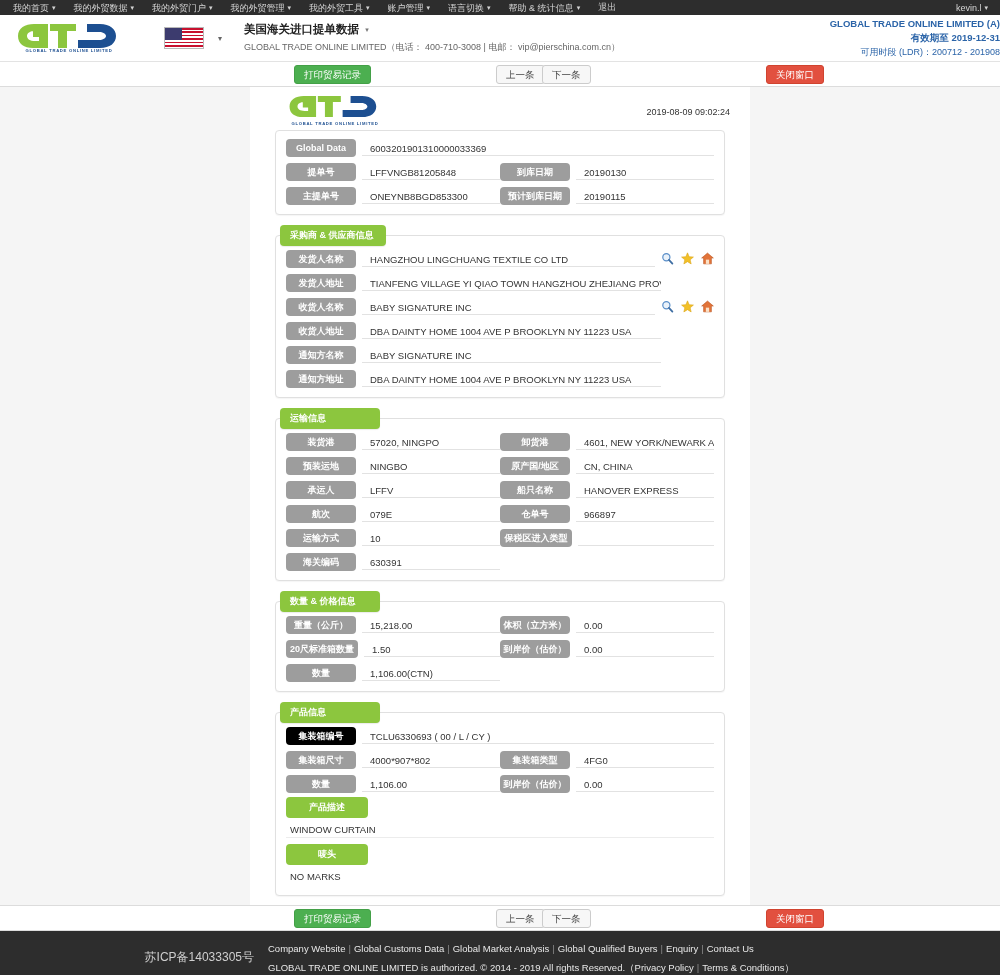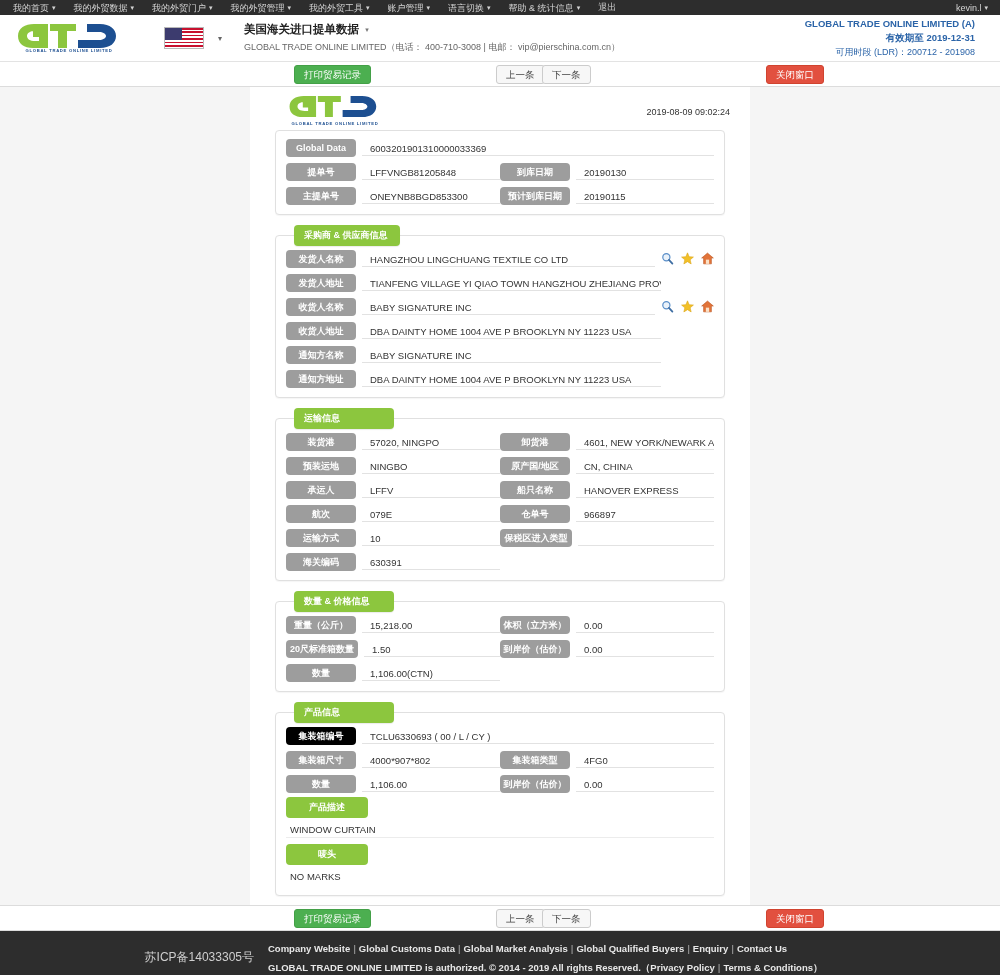--- a/index.html
+++ b/index.html
@@ -54,21 +54,21 @@
   .flag .stripe { position: absolute; left: 0; width: 100%; height: 1.7px; background: #c8102e; }
   .flag .canton {
     position: absolute; left: 0; top: 0; width: 17px; height: 11.8px;
     background: #3c3b6e;
   }
   .flag-caret { margin-left: 14px; color: #666; font-size: 8px; }
   .title-block { margin-left: 22px; }
   .title-line1 { font-size: 11.5px; color: #222; font-weight: bold; }
   .title-line2 { font-size: 9px; color: #666; margin-top: 4px; }
   .header-right {
-    margin-left: auto; text-align: right; margin-right: 25px;
+    margin-left: auto; text-align: right; margin-right: 0;
     line-height: 14px;
   }
   .hr-l1 { font-size: 9.5px; color: #2b64a8; font-weight: bold; }
   .hr-l2 { font-size: 9.5px; color: #2b64a8; font-weight: bold; }
   .hr-l3 { font-size: 9px; color: #2b64a8; }
 
   
   .actionbar {
     height: 25px;
     background: #fff;
@@ -115,21 +115,21 @@
   .panel {
     position: relative;
     margin: 0 25px 12px 25px;
     border: 1px solid #e0e0e0;
     border-radius: 4px;
     background: #fff;
     padding: 8px 10px 9px 10px;
     box-shadow: 0 1px 1px rgba(0,0,0,.04);
   }
   .panel-title {
-    position: absolute; left: 18px; top: -11px;
+    position: absolute; left: 4px; top: -11px;
     background: #8cc63e;
     color: #fff; font-size: 9px; font-weight: bold;
     padding: 4px 12px 4px 10px;
     border-radius: 4px;
     min-width: 100px;
     box-shadow: 0 1px 1px rgba(0,0,0,.08);
   }
   .panel.has-title { margin-top: 20px; padding-top: 14px; }
 
   .row { display: flex; align-items: center; margin-bottom: 6px; }
@@ -198,21 +198,21 @@
   }
 
   
   .footer {
     height: 53px;
     background: #2d2d2d;
     display: flex; align-items: center;
     color: #e8e8e8;
   }
   .icp { font-size: 12px; color: #cfcfcf; width: 268px; text-align: right; padding-right: 14px; }
-  .footcol { font-size: 9.5px; line-height: 19px; font-weight: bold; }
+  .footcol { font-size: 9.5px; line-height: 19px; }
   .footcol a { color: #e8e8e8; text-decoration: none; cursor: pointer; }
   .footcol .sep { color: #8a8a8a; padding: 0 3px; }
   .footline2 { font-size: 9.5px; }
 </style>
 </head>
 <body>
 
 <div class="topnav">
   <div id="topnav-items" style="display:flex;align-items:center">
       <div class="topnav-item"><span>我的首页</span><span class="caret">▾</span></div>

